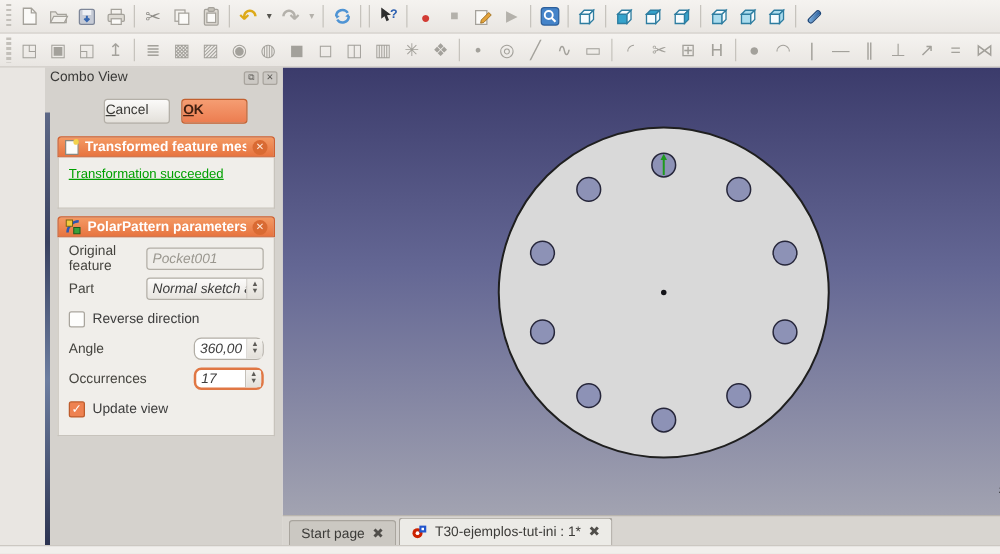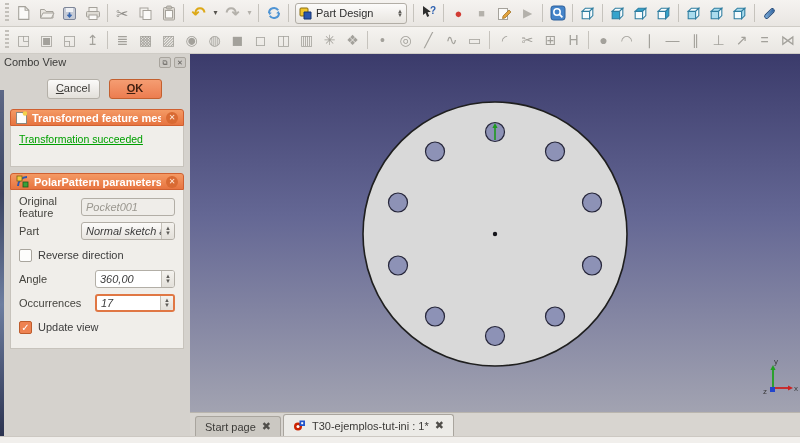--- a/index.html
+++ b/index.html
@@ -17,36 +17,36 @@
   .tsep { width:1px; height:18px; background:#c6c3bd; margin:0 3px; flex:0 0 auto; }
   .thandle { width:4px; height:20px; margin:0 3px;
              background:repeating-linear-gradient(180deg,#c3c0ba 0 2px,transparent 2px 4px); flex:0 0 auto; }
   .wbcombo { height:21px; width:112px; margin:0 3px; display:flex; align-items:center; gap:4px;
              background:linear-gradient(#fcfbfa,#e8e5e0); border:1px solid #b2aea6; border-radius:3px;
              padding:0 3px; }
   .wbcombo .wblabel { flex:1; font-size:11px; color:#2e2e2e; white-space:nowrap; overflow:hidden; }
   .spinglyphs { display:flex; flex-direction:column; line-height:4px; font-size:6px; color:#5e5c58; }
 
   
-  .main { display:flex; height:382px; }
+  .main { display:flex; height:382px;margin-left:36px; }
   .dock { width:190px; display:flex; flex-direction:column; background:#d5d2cd; position:relative; }
   .wallstrip { position:absolute; left:0; top:36px; bottom:0; width:4px;
                background:linear-gradient(180deg,#5d6886 0%,#3a4260 30%,#6d7ea0 62%,#2c3350 100%); }
   .docktitle { height:16px; display:flex; align-items:center; padding:0 4px; background:#d5d2cd; }
   .docktitle .t { flex:1; font-size:11px; color:#3a3a38; }
   .dockbtn { width:12px; height:11px; margin-left:3px; background:#ccc9c4; border:1px solid #a8a49d;
              font-size:7px; line-height:9px; text-align:center; color:#5c5a56; border-radius:2px; }
   .docktabs { height:20px; display:flex; align-items:flex-end; padding-left:4px; background:#cbc8c2; }
   .dtab { padding:3px 9px 3px; font-size:11px; border:1px solid #a9a59e; border-bottom:none;
           border-radius:3px 3px 0 0; background:#c3c0ba; color:#45443f; margin-right:1px; }
   .dtab.active { background:#d5d2cd; color:#2e2d2a; position:relative; top:1px; padding-top:4px; }
   .dockpanel { flex:1; padding:6px 6px 0 10px; overflow:hidden; }
 
   .btnrow { display:flex; justify-content:center; gap:9px; margin:3px 0 10px 14px; }
-  .pbtn { min-width:53px; height:20px; border-radius:3px; font-size:11px; text-align:center;
+  .pbtn { min-width:53px; height:20px; border-radius:3px; font-size:11px; 
           padding:2px 1px; }
   .pbtn .bl { display:block; }
   .pbtn .bl::first-letter { text-decoration:underline; }
   .pbtn.cancel { background:linear-gradient(#fbfaf9,#e3e0da); border:1px solid #b4b0a8; color:#3a3936; }
   .pbtn.ok { background:linear-gradient(#f59d72,#ec7d50); border:1px solid #c3602f; color:#401f10; font-weight:bold; }
 
   .card { margin-bottom:6px; }
   .cardhead { height:17px; display:flex; align-items:center; gap:5px; padding:0 5px;
               background:linear-gradient(#f49a64,#e77440); border:1px solid #cf6031;
               border-radius:3px 3px 0 0; color:#fff; font-weight:bold; font-size:11px; }
@@ -60,21 +60,21 @@
   .prow .lab { flex:1; color:#45443f; }
   .field { height:18px; border:1px solid #b2aea6; border-radius:3px; background:#fff;
            display:flex; align-items:center; font-size:11px; }
   .field.dis { background:#efede9; color:#9a978f; }
   .field .val { flex:1; padding:0 4px; white-space:nowrap; overflow:hidden;font-style:italic; }
   .combo { background:linear-gradient(#fcfbfa,#e8e5e0); }
   .spincol { width:13px; align-self:stretch; border-left:1px solid #c4c0b8; display:flex;
              flex-direction:column; align-items:center; justify-content:center; font-size:6px;
              line-height:5px; color:#5e5c58; background:linear-gradient(#f4f2ee,#e3e0da);
              border-radius:0 2px 2px 0; }
-  .w94 { width:94px; } .w72 { width:80px; }
+  .w94 { width:94px; } .w72 { width:56px;border-radius:6px; }
   .field.focus { border:2px solid #e07744; }
   .cb { width:13px; height:13px; border:1px solid #a9a59d; border-radius:2px; background:#fdfdfc;
         margin-right:6px; font-size:10px; line-height:11px; text-align:center; color:#fff; }
   .cb.checked { background:#ee8251; border-color:#bd5c2c; }
 
   
   .rightcol { width:610px; display:flex; flex-direction:column; }
   .viewport { width:610px; height:358px; }
   .mditabs { height:24px; background:#d8d5d0; border-top:1px solid #b9b5ae; display:flex;
              align-items:flex-end; padding-left:5px; }
@@ -174,31 +174,20 @@
       <span style="display:flex;align-items:center;justify-content:center">
         <svg width="16" height="16" viewBox="0 0 16 16">
           <path d="M13 8 a5 5 0 0 1 -9.2 2.7" fill="none" stroke="#4f94d4" stroke-width="2"></path>
           <path d="M3 8 a5 5 0 0 1 9.2 -2.7" fill="none" stroke="#4f94d4" stroke-width="2"></path>
           <path d="M2 7 l1.4 3 2.4-2.2z" fill="#4f94d4"></path>
           <path d="M14 9 l-1.4 -3 -2.4 2.2z" fill="#4f94d4"></path>
         </svg>
       </span>
     </span>
     <span class="tsep"></span>
-    <span class="wbcombo">
-      <svg width="13" height="13" viewBox="0 0 13 13">
-        <rect x="1" y="1" width="8" height="8" rx="1" fill="#f2c72e" stroke="#8a6d10"></rect>
-        <path d="M5 5 h7 v7 h-7 z" fill="#2b57b0" stroke="#173471"></path>
-      </svg>
-      <span class="wblabel">Part Design</span>
-      <span class="spinglyphs">
-        <span>▲</span>
-        <span>▼</span>
-      </span>
-    </span>
     <span class="tsep"></span>
     <span class="tbtn">
       <span style="display:flex;align-items:center;justify-content:center">
         <svg width="15" height="16" viewBox="0 0 15 16">
           <path d="M2 1 l0 9 2.6-2 1.6 4 2-1 -1.6-3.8 3.2-.4z" fill="#2e2e2e"></path>
           <text x="9" y="9" font-size="10" font-weight="bold" fill="#2b5fb0">?</text>
         </svg>
       </span>
     </span>
     <span class="tsep"></span>

